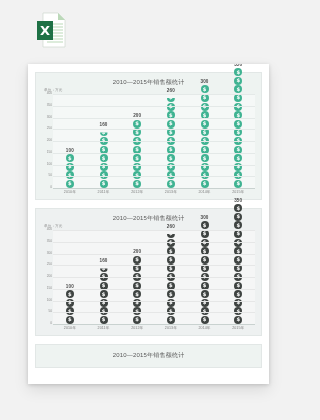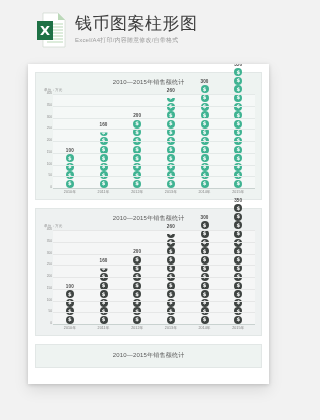--- a/index.html
+++ b/index.html
@@ -122,24 +122,20 @@
           <line x1="11" y1="15" x2="27" y2="15"></line>
           <line x1="11" y1="18" x2="27" y2="18"></line>
           <line x1="11" y1="21" x2="27" y2="21"></line>
           <line x1="11" y1="24" x2="27" y2="24"></line>
           <line x1="11" y1="27" x2="27" y2="27"></line>
           <line x1="11" y1="30" x2="27" y2="30"></line>
         </g>
         <rect x="1" y="9" width="16" height="19" fill="#1e7145"></rect>
         <text x="9" y="23" font-family="DejaVu Sans, sans-serif" font-size="13" font-weight="bold" fill="#ffffff" text-anchor="middle">X</text>
       </svg>
-    </div>
-    <div class="titles">
-      <div class="main-title">钱币图案柱形图</div>
-      <div class="sub-title">Excel/A4打印/内容随意修改/自带格式</div>
     </div>
   </div>
 
   <div class="sheet">
 
     <div class="chart-card green">
       <div class="chart-title">2010—2015年销售额统计</div>
       <div class="unit-label">单位：万元</div>
       <div class="plot-wrap">
         <div class="y-axis" id="yax0">

